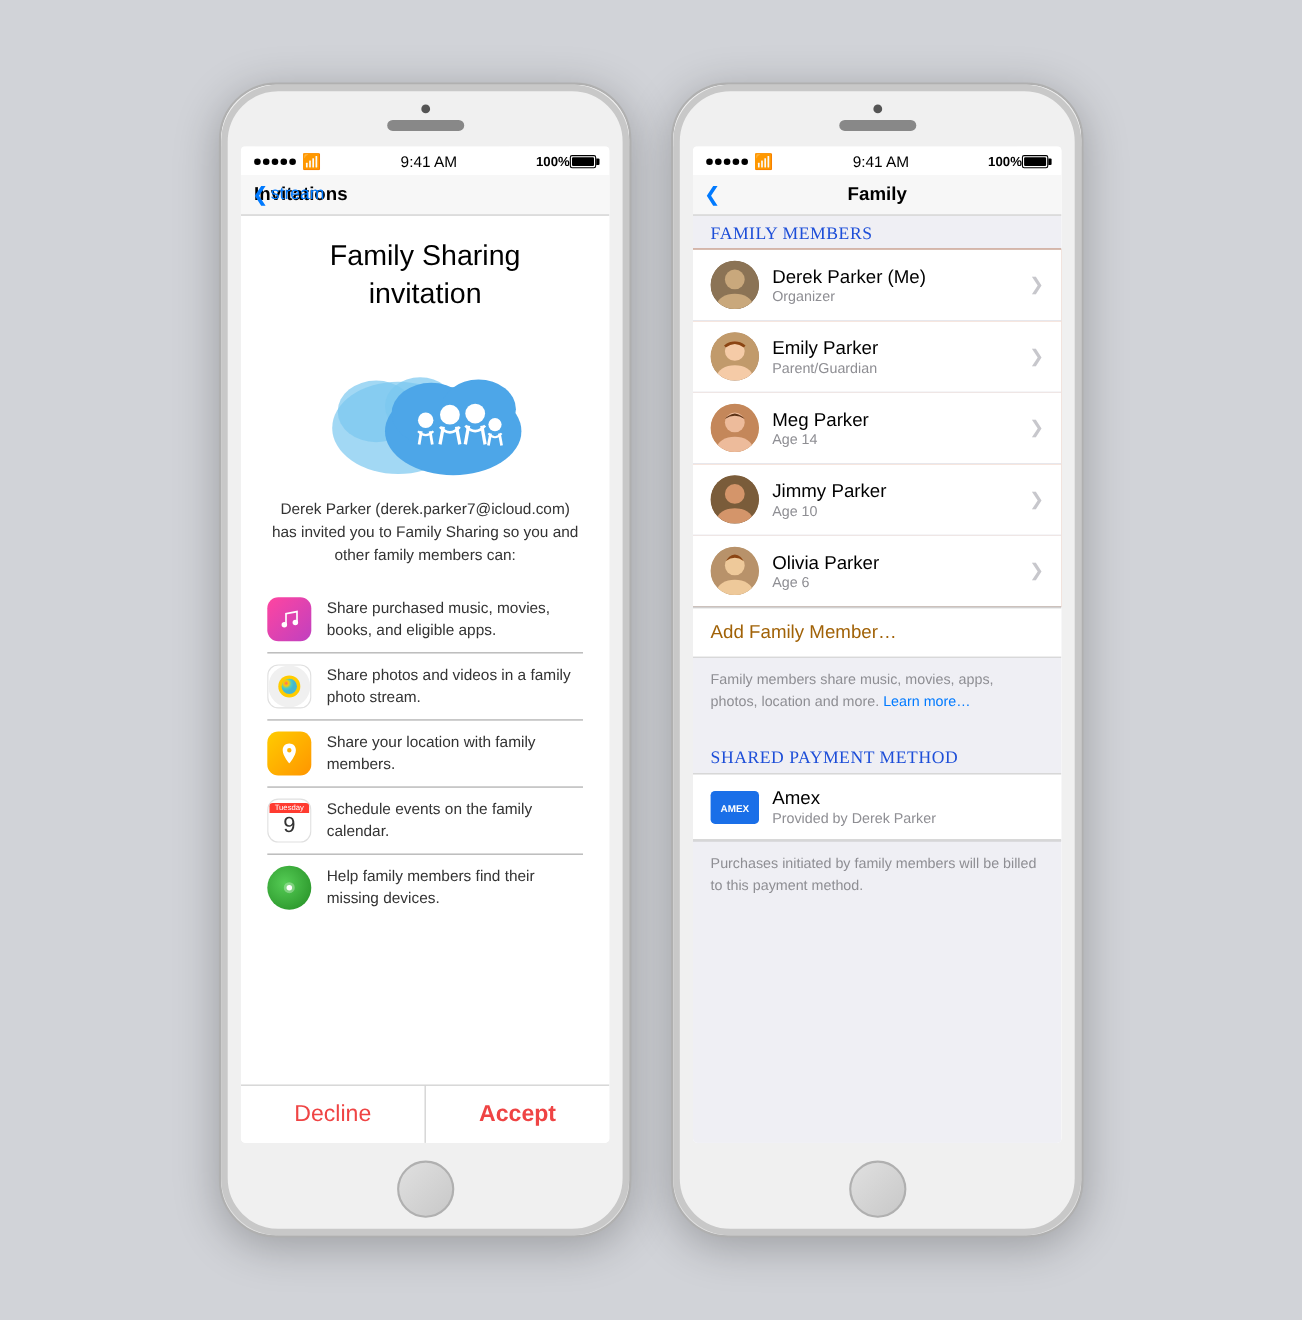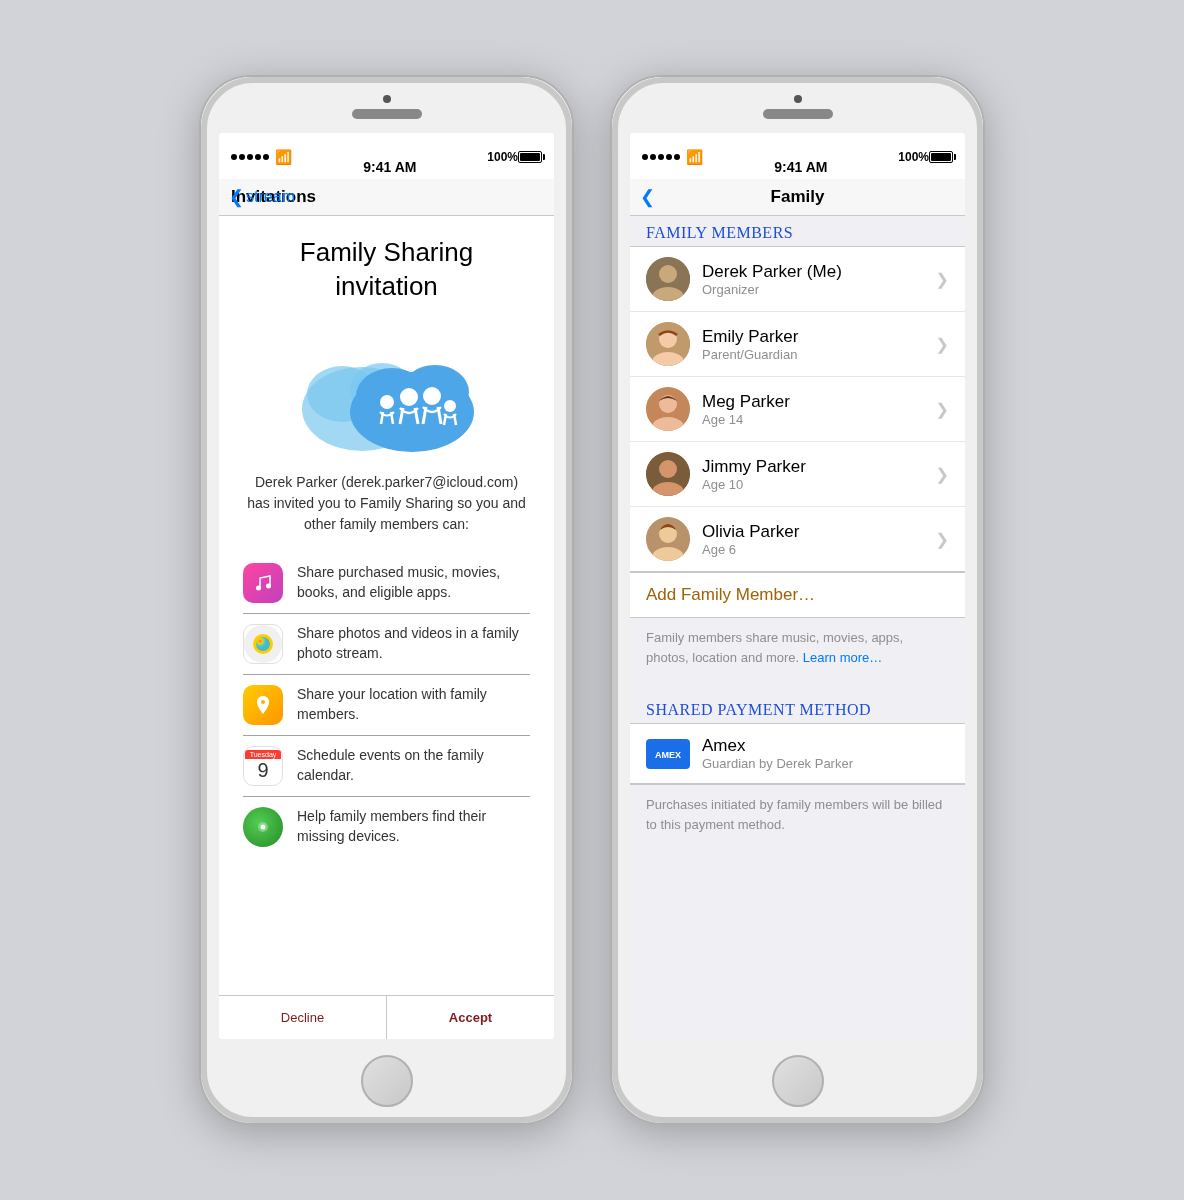--- a/index.html
+++ b/index.html
@@ -100,22 +100,21 @@
       height: 6px;
       background: #000;
       border-radius: 50%;
     }
     .wifi-icon {
       font-size: 14px;
       margin-left: 3px;
     }
     .status-center {
       font-size: 14px;
-      font-weight: 700;
-      margin-top: 20px;
+      font-weight: 400;
     }
     .status-right {
       display: flex;
       align-items: center;
       gap: 0;
       font-size: 12px;
     }
     .battery {
       width: 24px;
       height: 12px;
@@ -239,22 +238,22 @@
       display: flex;
       width: 100%;
       border-top: 1px solid #c8c8c8;
       background: #fff;
       flex-shrink: 0;
     }
     .invite-btn {
       flex: 1;
       padding: 14px;
       text-align: center;
-      color: #7f1d1d;
-      font-size: 13px;
+      color: #ef4444;
+      font-size: 21px;
       cursor: pointer;
       background: none;
       border: none;
     }
     .invite-btn:first-child {
       border-right: 1px solid #c8c8c8;
     }
     
     .home-button {
       width: 52px;
@@ -669,21 +668,21 @@
         <div class="payment-section list-section">
           <div class="payment-item">
             <div class="amex-icon">
               <svg width="36" height="24" viewBox="0 0 36 24">
                   <rect width="36" height="24" rx="3" fill="#1a6fe8"></rect>
                   <text x="18" y="16" text-anchor="middle" font-size="9" font-weight="bold" fill="white" font-family="Arial">AMEX</text>
                 </svg>
             </div>
             <div class="payment-info">
               <div class="payment-name">Amex</div>
-              <div class="payment-sub">Guardian by Derek Parker</div>
+              <div class="payment-sub">Provided by Derek Parker</div>
             </div>
           </div>
         </div>
         <div class="payment-note">Purchases initiated by family members will be billed to this payment method.</div>
       </div>
     </div>
     <div class="home-button"></div>
   </div>
 </div>
 

